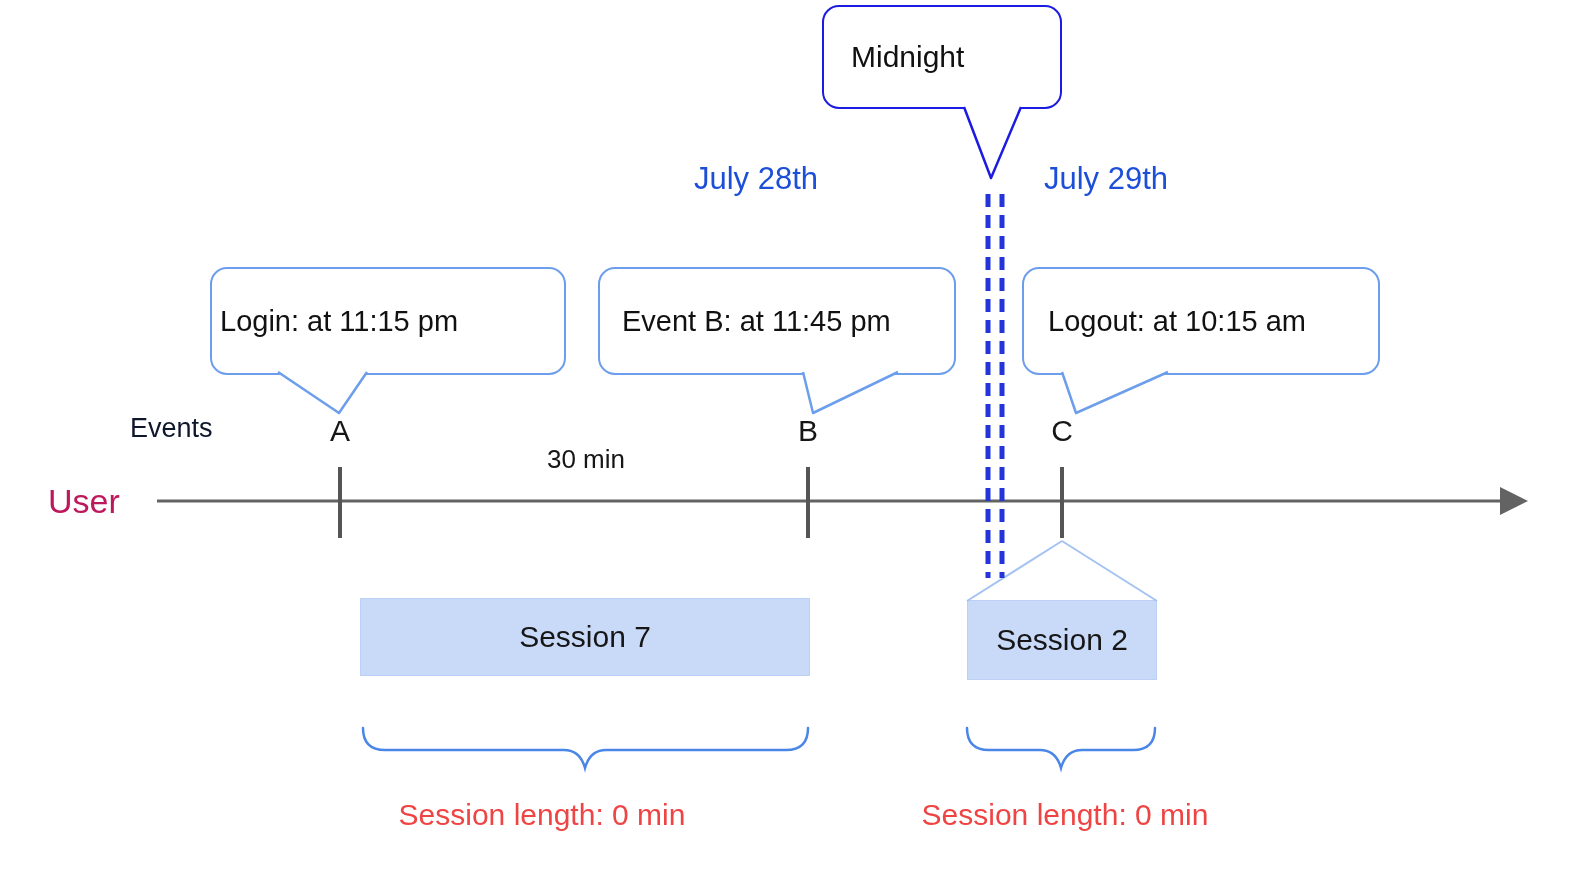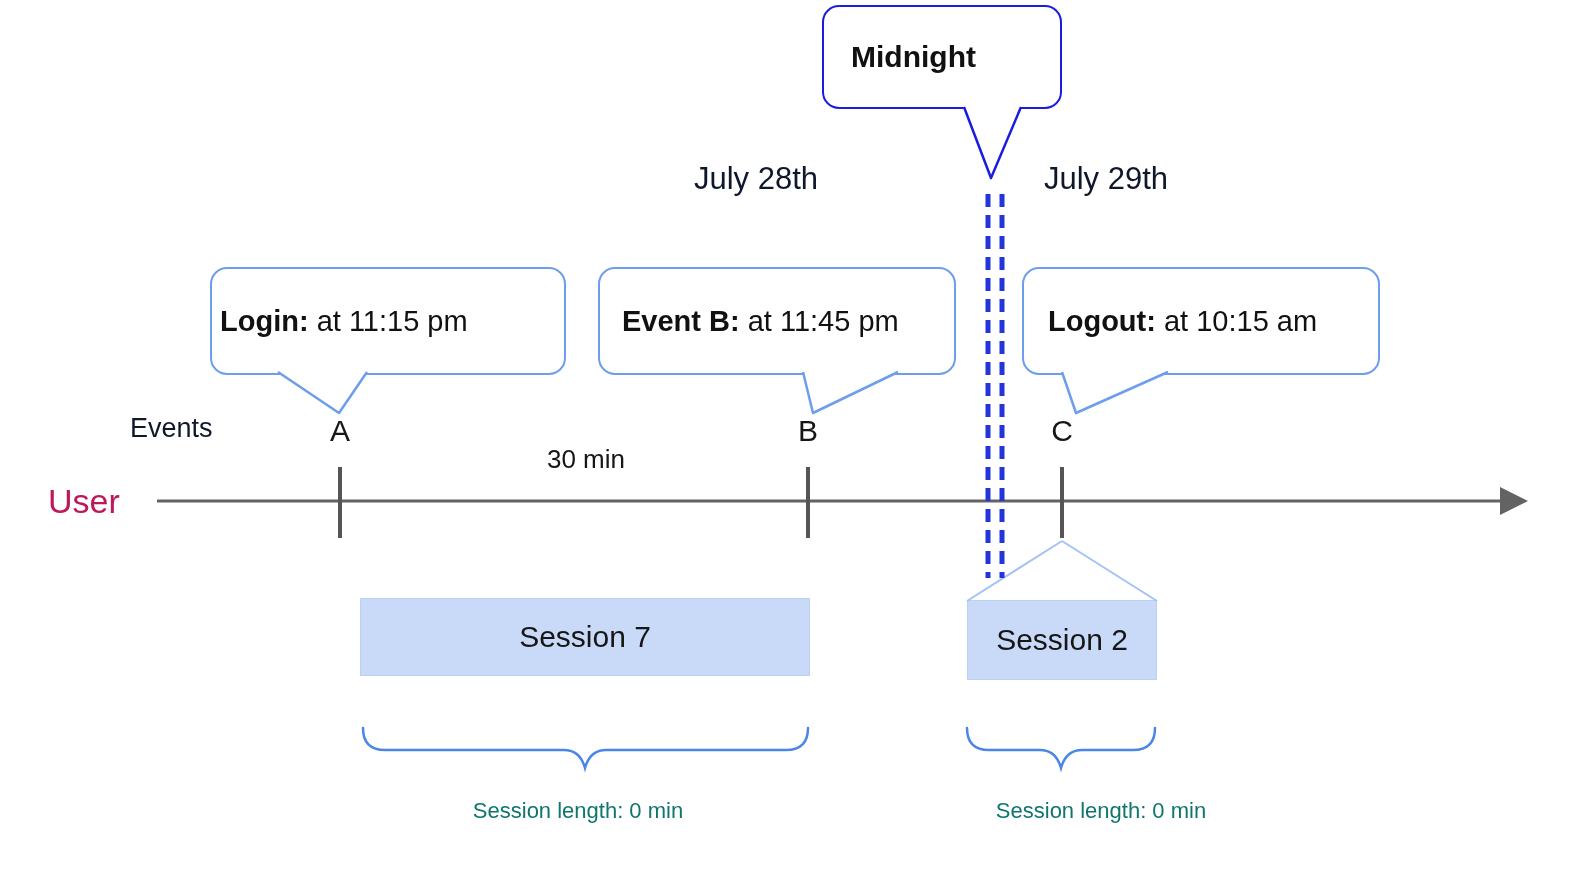--- a/index.html
+++ b/index.html
@@ -9,33 +9,33 @@
   }
   .abs{position:absolute;}
   .center-x{transform:translateX(-50%);}
   
   .bubble{
     position:absolute;background:#fff;border-radius:17px;
     display:flex;align-items:center;box-sizing:border-box;
   }
   .bubble.light{border:2.5px solid #6d9eeb;font-size:29px;padding-left:25px;}
   .bubble.dark{border:2.5px solid #1b1be1;font-size:30px;padding-left:27px;}
-  .bubble .b{font-weight:bold;}
+  .bubble .b{font-weight:normal;}
   
-  .date-label{font-size:31px;color:#0f172a;white-space:nowrap;}
+  .date-label{font-size:31px;color:#1d4ed8;white-space:nowrap;}
   .axis-label{font-size:27px;color:#0f172a;}
   .user-label{font-size:34px;color:#be185d;}
   .marker-letter{font-size:30px;color:#161616;}
   .interval-label{font-size:26px;color:#161616;}
   
   .session-box{
     position:absolute;background:#c9daf8;border:1px solid #bcd0f5;box-sizing:border-box;
     display:flex;align-items:center;justify-content:center;font-size:30px;color:#161616;
   }
-  .length-label{font-size:22px;color:#0f766e;white-space:nowrap;margin-left:36px;}
+  .length-label{font-size:30px;color:#ef4444;white-space:nowrap;}
   svg.overlay{position:absolute;left:0;top:0;}
 </style>
 </head>
 <body>
 
 <div class="canvas">
 
   <div class="bubble dark" style="left:822px;top:5px;width:240px;height:104px;">
     <span class="b">Midnight</span>
   </div>

